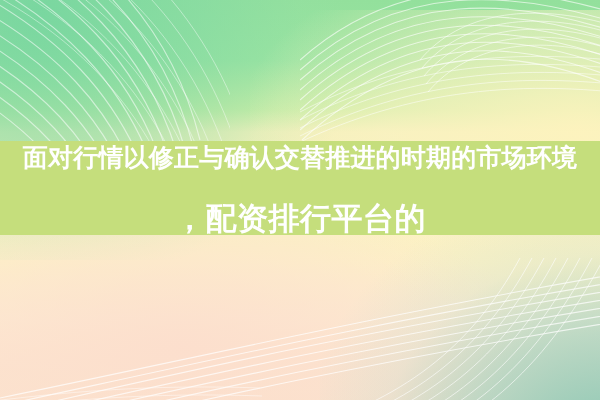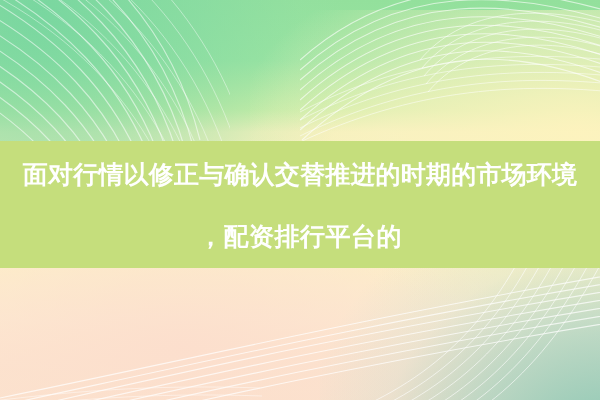--- a/index.html
+++ b/index.html
@@ -102,21 +102,21 @@
     width: 600px;
     height: 400px;
   }
 
   
   .title-band {
     position: absolute;
     left: 0;
     top: 141px;
     width: 600px;
-    height: 127px;
+    height: 94px;
     background: #c5de7c;
     display: flex;
     flex-direction: column;
     align-items: center;
     justify-content: center;
     box-sizing: border-box;
     padding: 0 8px;
   }
 
   .title-line {
@@ -126,21 +126,21 @@
     line-height: 38px;
     letter-spacing: 0.5px;
     white-space: nowrap;
     text-align: center;
   }
   .title-line.line-1 {
     font-size: 25px;
     letter-spacing: 0.2px;
   }
   .title-line.line-2 {
-    font-size: 25px;
+    font-size: 31px;
     margin-top: 24px;
   }
 </style>
 </head>
 <body>
 
 <div class="banner-canvas">
 
   <div class="bg-base"></div>
   <div class="bg-mint-left"></div>

